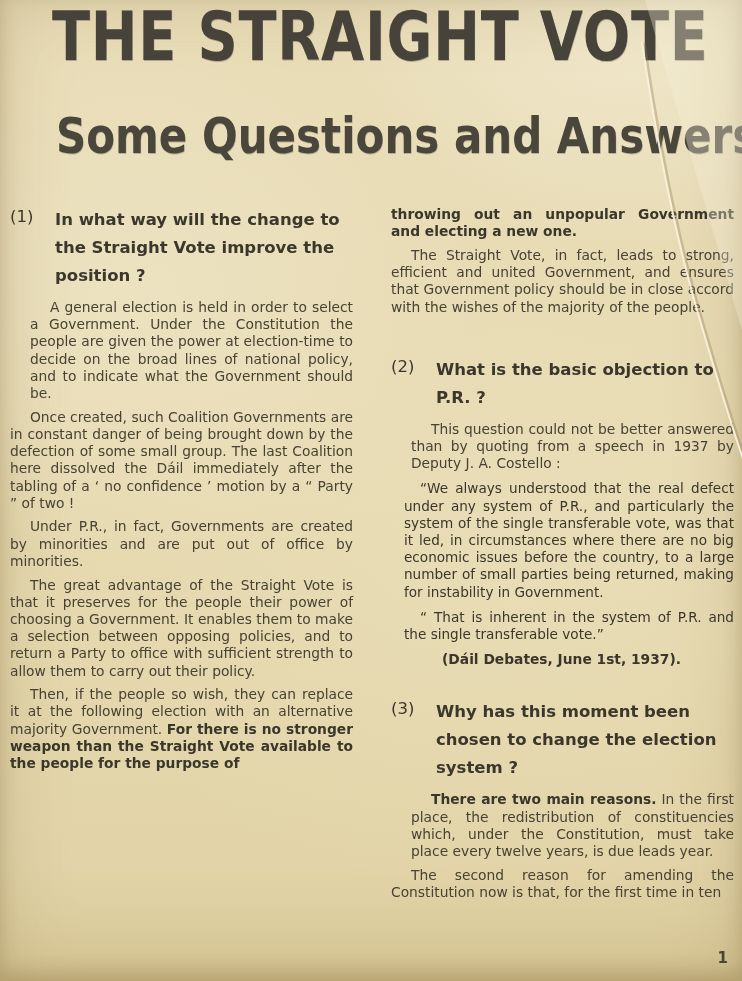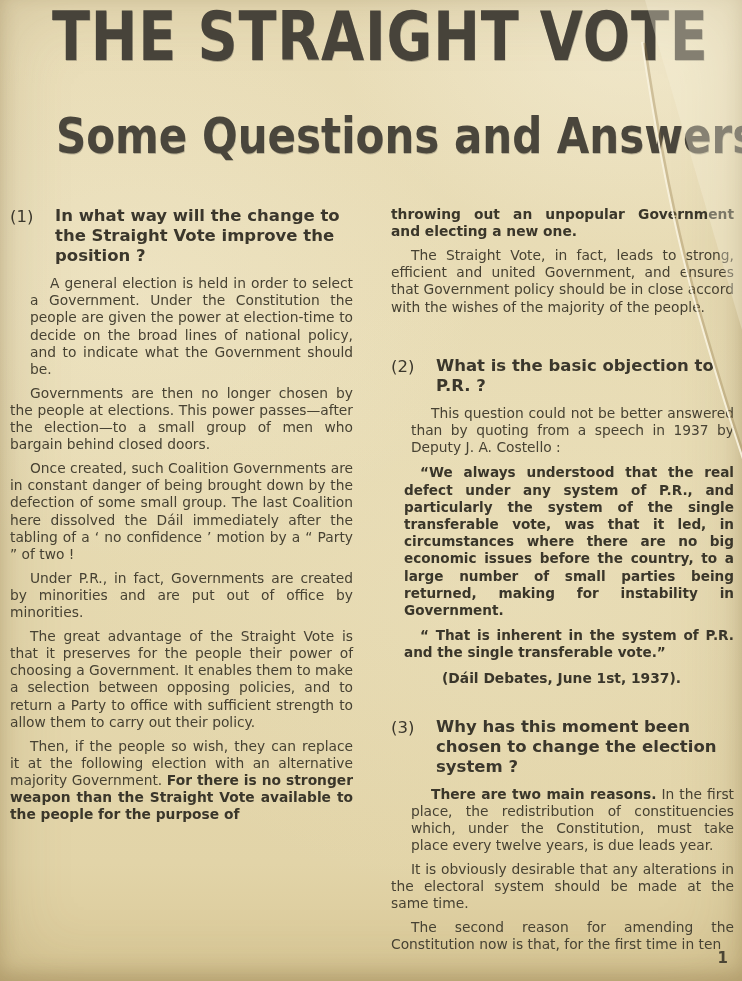--- a/index.html
+++ b/index.html
@@ -35,34 +35,34 @@
   .columns{
     display:flex;gap:38px;
     margin:46px 8px 0 10px;
     color:#474233;
   }
   .col{flex:1 1 0;min-width:0;}
   .question{display:flex;margin-top:0;color:#3b372c;}
   .question.mt1{margin-top:40px;}
   .question.mt2{margin-top:30px;}
   .qnum{flex:0 0 45px;font-size:16.5px;line-height:22px;}
-  .qtext{flex:1;font-weight:bold;font-size:16.5px;line-height:20px;}
+  .qtext{flex:1;font-weight:bold;font-size:16.5px;line-height:28px;}
   p{
     margin:6.5px 0 0 0;
     font-size:13.8px;line-height:17.2px;
     text-align:justify;text-indent:20px;
   }
   p.first{margin-top:9px;margin-left:20px;}
   p.noindent{text-indent:0;}
   p.boldp{font-weight:bold;color:#3a362a;}
   p.italp{}
   .lead-bold{font-weight:bold;color:#3a362a;}
   .quote{
     margin:8px 0 0 13px;
-    font-weight:bold;color:#3a362a;
+    font-weight:normal;color:#3a362a;
     font-size:13.6px;line-height:17.2px;
     text-align:justify;text-indent:16px;
   }
   .attribution{
     margin:8px 2px 0 0;
     font-weight:bold;color:#3a362a;
     font-size:13.8px;line-height:17.2px;
     text-align:center;text-indent:0;
   }
   .pageno{
@@ -80,21 +80,20 @@
   <h2 class="subtitle">Some Questions and Answers</h2>
 
   <div class="columns">
 
     <div class="col">
       <div class="question">
         <span class="qnum">(1)</span>
         <span class="qtext">In what way will the change to the Straight Vote improve the position ?</span>
       </div>
       <p class="first">A general election is held in order to select a Government.  Under the Constitution the people are given the power at election-time to decide on the broad lines of national policy, and to indicate what the Government should be.</p>
-      <p>Governments are then no longer chosen by the people at elections.  This power passes—after the election—to a small group of men who bargain behind closed doors.</p>
       <p>Once created, such Coalition Governments are in constant danger of being brought down by the defection of some small group.  The last Coalition here dissolved the Dáil immediately after the tabling of a ‘ no confidence ’ motion by a “ Party ” of two !</p>
       <p class="italp">Under P.R., in fact, Governments are created by minorities and are put out of office by minorities.</p>
       <p>The great advantage of the Straight Vote is that it preserves for the people their power of choosing a Government.  It enables them to make a selection between opposing policies, and to return a Party to office with sufficient strength to allow them to carry out their policy.</p>
       <p><span>Then, if the people so wish, they can replace it at the following election with an alternative majority Government.  </span><span class="lead-bold">For there is no stronger weapon than the Straight Vote available to the people for the purpose of</span></p>
     </div>
 
     <div class="col">
       <p class="boldp noindent" style="margin-top:0;">throwing out an unpopular Government and electing a new one.</p>
       <p>The Straight Vote, in fact, leads to strong, efficient and united Government, and ensures that Government policy should be in close accord with the wishes of the majority of the people.</p>
 
@@ -105,21 +104,20 @@
       <p class="first">This question could not be better answered than by quoting from a speech in 1937 by Deputy J. A. Costello :</p>
       <p class="quote">“We always understood that the real defect under any system of P.R., and particularly the system of the single transferable vote, was that it led, in circumstances where there are no big economic issues before the country, to a large number of small parties being returned, making for instability in Government.</p>
       <p class="quote">“ That is inherent in the system of P.R. and the single transferable vote.”</p>
       <p class="attribution">(Dáil Debates, June 1st, 1937).</p>
 
       <div class="question mt2">
         <span class="qnum">(3)</span>
         <span class="qtext">Why has this moment been chosen to change the election system ?</span>
       </div>
       <p class="first"><span class="lead-bold">There are two main reasons.</span><span>  In the first place, the redistribution of constituencies which, under the Constitution, must take place every twelve years, is due leads year.</span></p>
-      <p>It is obviously desirable that any alterations in the electoral system should be made at the same time.</p>
       <p>The second reason for amending the Constitution now is that, for the first time in ten</p>
     </div>
 
   </div>
 
   <div class="pageno">1</div>
 
   <svg class="crease-svg" width="742" height="981" viewBox="0 0 742 981">
     <polygon points="645,0 742,0 742,330" fill="rgba(247,240,219,0.35)"></polygon>
     <path d="M642,42 C658,150 676,240 700,320 C714,368 728,415 744,462" stroke="rgba(150,124,74,0.35)" stroke-width="3.5" fill="none" transform="translate(2,1)"></path>

